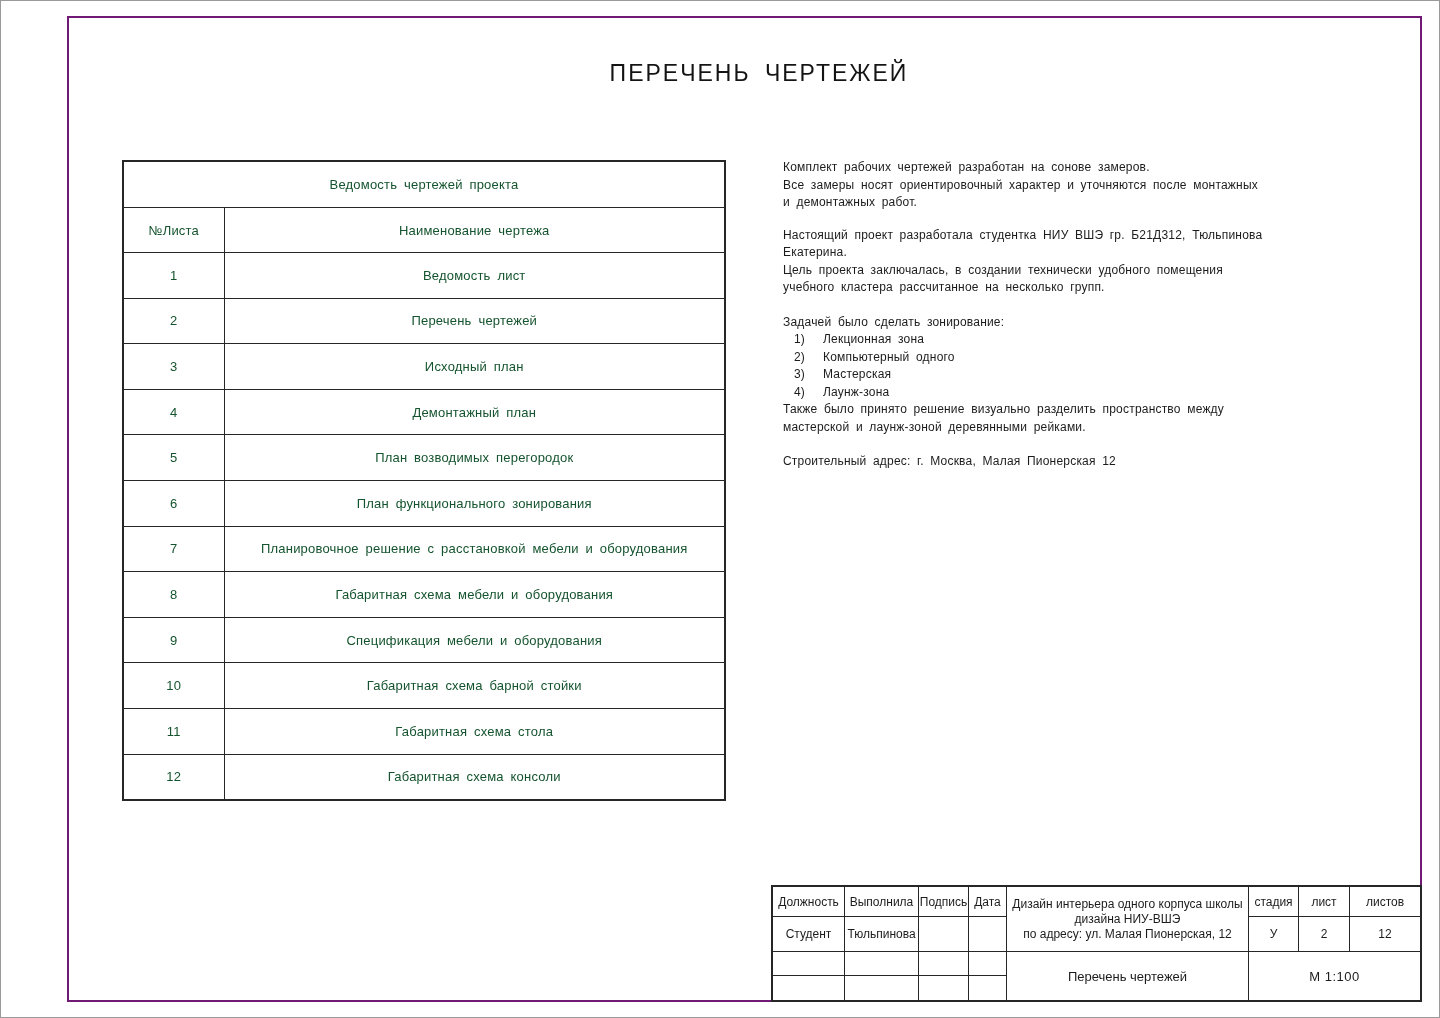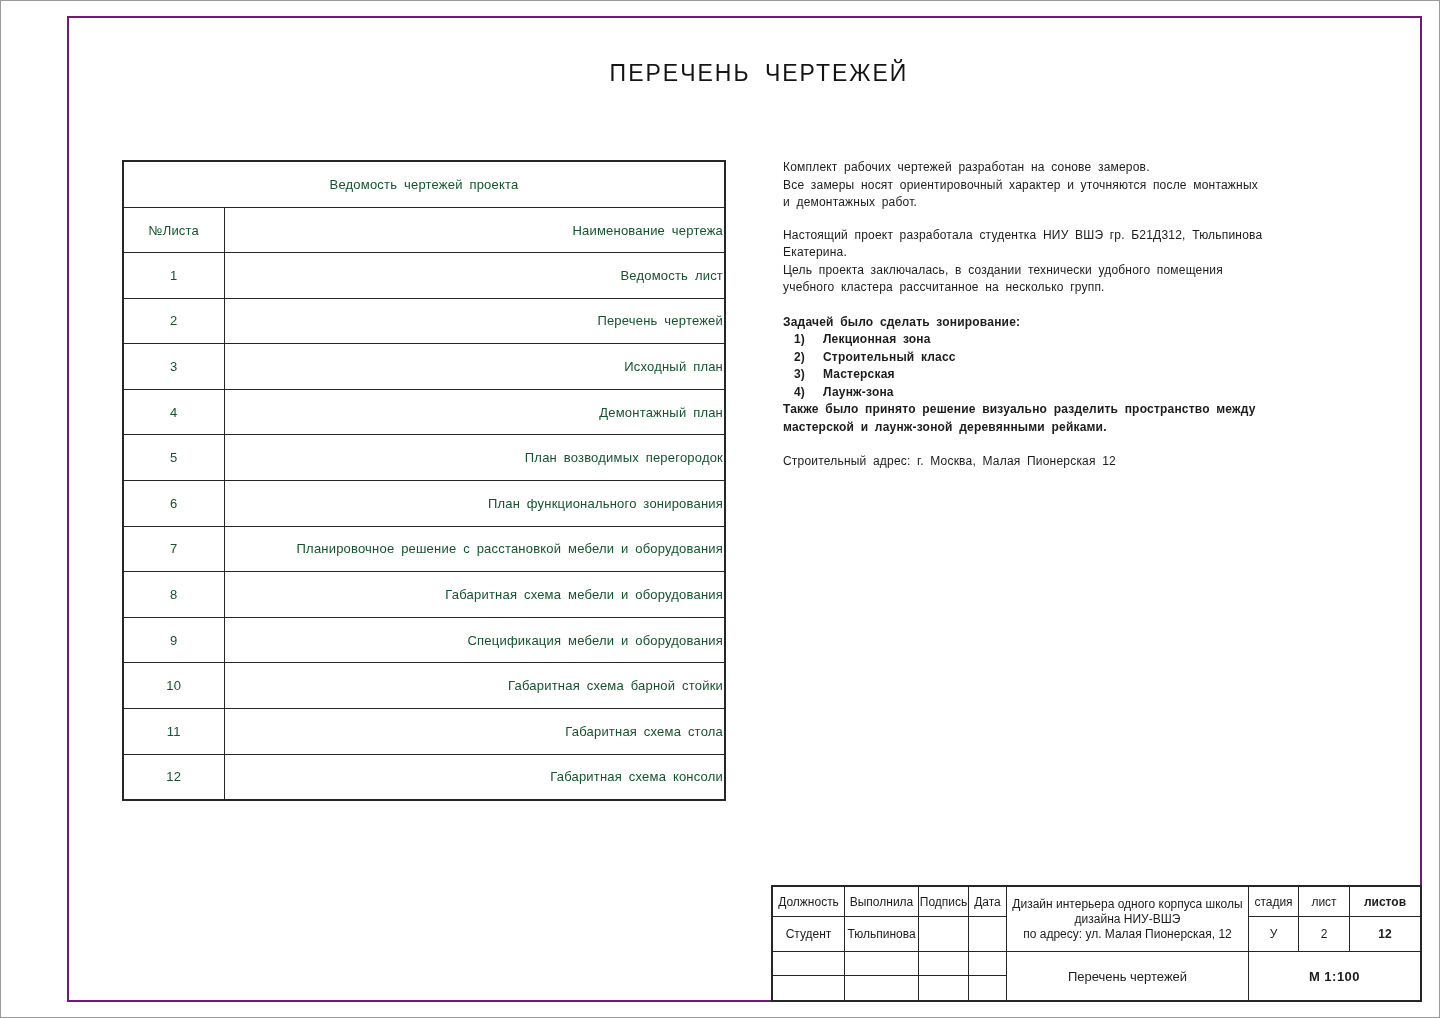--- a/index.html
+++ b/index.html
@@ -32,48 +32,48 @@
   }
   table.register td {
     border:1.5px solid #262626; font-size:13px; font-weight:normal;
     letter-spacing:0.2px; word-spacing:3px; color:#14532d;
     overflow:hidden; white-space:nowrap;
   }
   table.register td.cap { height:43px; text-align:center; }
   table.register tr.head-row td { height:42px; }
   table.register tr.data-row td { height:42.6px; }
   table.register td.num { text-align:center; }
-  table.register td.name { text-align:right; }
+  table.register td.name { text-align:center; }
   
   .notes {
     position:absolute; left:714px; top:141px; width:570px;
     font-size:12px; line-height:17.5px; letter-spacing:0.2px; word-spacing:3px;
     white-space:nowrap; color:#1c1c1c;
   }
   .notes .para { margin:0; }
   .notes .para.p2 { margin-top:15px; }
-  .notes .para.p3 { margin-top:17px;font-weight:bold; }
+  .notes .para.p3 { margin-top:17px; }
   .notes .para.p4 { margin-top:17px; }
   .note-item { padding-left:11px; }
   .note-item .itm-num { display:inline-block; width:29px; }
   
   .titleblock {
     position:absolute; right:-2px; bottom:-2px;
     display:grid;
     grid-template-columns:72px 74px 50px 38px 242px 50px 51px 70px;
     grid-template-rows:30px 35px 24px 24px;
     border:2px solid #262626; background:#fff;
     font-size:12px; color:#1c1c1c;
   }
   .titleblock > div {
     border-right:1.5px solid #262626; border-bottom:1.5px solid #262626;
     display:flex; flex-direction:column; align-items:center; justify-content:center;
     text-align:center; overflow:hidden; white-space:nowrap;
   }
-  .titleblock > div.er { border-right:none;font-weight:bold; }
+  .titleblock > div.er { border-right:none; }
   .titleblock > div.eb { border-bottom:none; }
   .tb-proj { grid-column:5; grid-row:1 / 3; line-height:15px; padding:0 4px; }
   .tb-doc  { grid-column:5; grid-row:3 / 5; font-size:13px; }
   .tb-scale{ grid-column:6 / 9; grid-row:3 / 5; font-size:13px; letter-spacing:0.5px; }
   .g11{grid-column:1;grid-row:1}.g12{grid-column:2;grid-row:1}.g13{grid-column:3;grid-row:1}.g14{grid-column:4;grid-row:1}
   .g16{grid-column:6;grid-row:1}.g17{grid-column:7;grid-row:1}.g18{grid-column:8;grid-row:1}
   .g21{grid-column:1;grid-row:2}.g22{grid-column:2;grid-row:2}.g23{grid-column:3;grid-row:2}.g24{grid-column:4;grid-row:2}
   .g26{grid-column:6;grid-row:2}.g27{grid-column:7;grid-row:2}.g28{grid-column:8;grid-row:2}
   .g31{grid-column:1;grid-row:3}.g32{grid-column:2;grid-row:3}.g33{grid-column:3;grid-row:3}.g34{grid-column:4;grid-row:3}
   .g41{grid-column:1;grid-row:4}.g42{grid-column:2;grid-row:4}.g43{grid-column:3;grid-row:4}.g44{grid-column:4;grid-row:4}
@@ -162,21 +162,21 @@
       <div class="note-line">Екатерина.</div>
       <div class="note-line">Цель проекта заключалась, в создании технически удобного помещения</div>
       <div class="note-line">учебного кластера рассчитанное на несколько групп.</div>
     </div>
     <div class="para p3">
       <div class="note-line">Задачей было сделать зонирование:</div>
       <div class="note-line note-item">
         <span class="itm-num">1)</span><span>Лекционная зона</span>
       </div>
       <div class="note-line note-item">
-        <span class="itm-num">2)</span><span>Строительный класс</span>
+        <span class="itm-num">2)</span><span>Компьютерный одного</span>
       </div>
       <div class="note-line note-item">
         <span class="itm-num">3)</span><span>Мастерская</span>
       </div>
       <div class="note-line note-item">
         <span class="itm-num">4)</span><span>Лаунж-зона</span>
       </div>
       <div class="note-line">Также было принято решение визуально разделить пространство между</div>
       <div class="note-line">мастерской и лаунж-зоной деревянными рейками.</div>
     </div>

